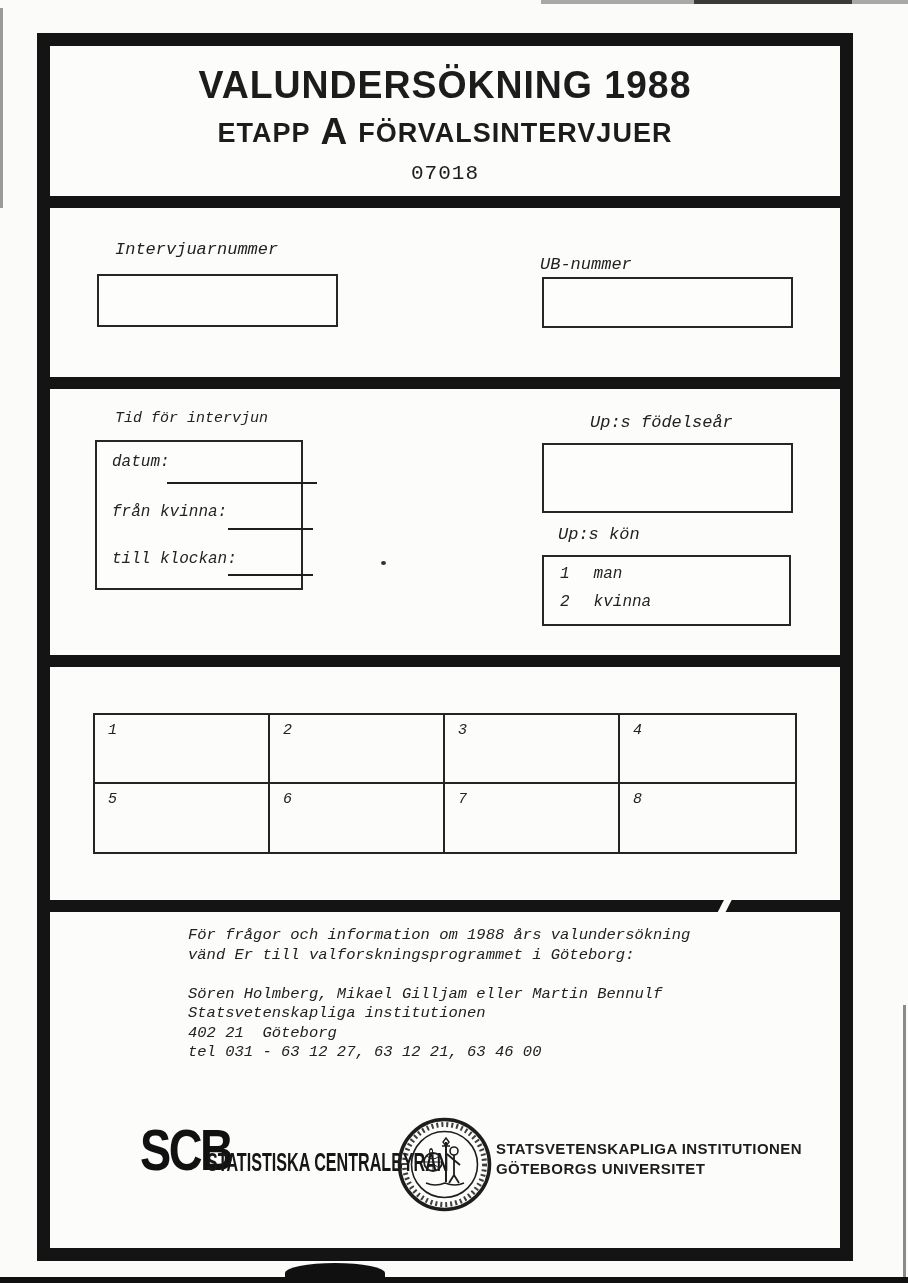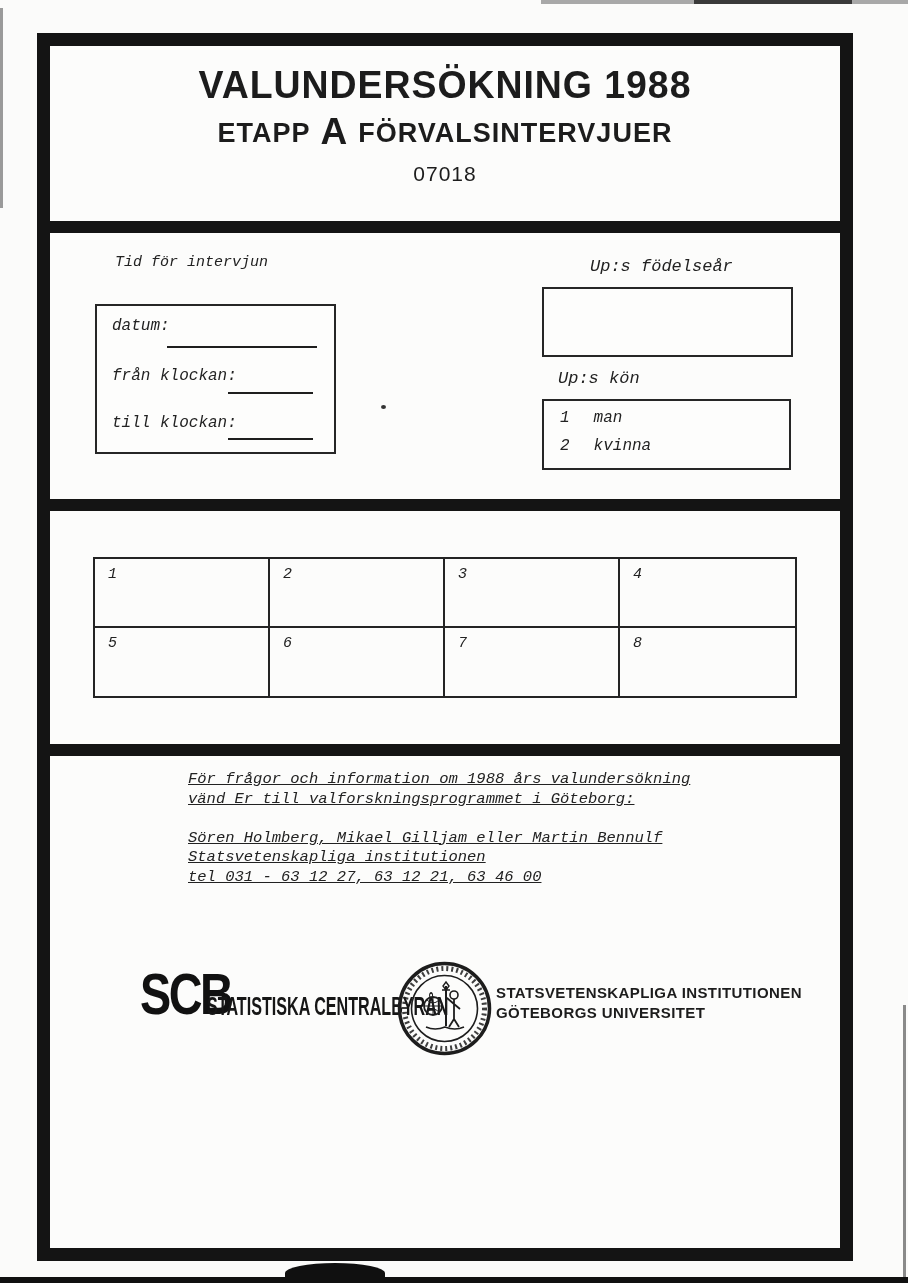--- a/index.html
+++ b/index.html
@@ -14,33 +14,33 @@
   }
   
   .frame {
     position: absolute; left: 37px; top: 33px;
     width: 816px; height: 1228px;
     background: #141414;
     border: 13px solid #141414;
     display: flex; flex-direction: column; gap: 12px;
   }
   .sec { position: relative; background: #fcfcfb; width: 100%; }
-  .sec-title   { height: 175px; text-align: center; padding-top: 17px; }
+  .sec-title   { height: 150px; text-align: center; padding-top: 17px; }
   .sec-numbers { height: 169px; }
   .sec-time    { height: 266px; }
   .sec-notes   { height: 233px; }
   .sec-footer  { flex: 1; }
 
   
   .main-title { font-size: 39px; font-weight: 800; letter-spacing: 1px; line-height: 44px;
                 transform: scaleX(0.96); }
   .sub-title  { margin-top: 4px; font-size: 27px; font-weight: 800; letter-spacing: 1px; }
   .sub-title .stage { font-size: 37px; vertical-align: -2px; padding: 0 10px; }
   .form-code  { margin-top: 9px; font-size: 21px; font-weight: 400;
-                font-family: Liberation Sans, sans-serif; letter-spacing: 1px; }
+                font-family: Liberation Mono, monospace; letter-spacing: 1px; }
 
   
   .tw { font-family: "Liberation Mono", monospace; font-style: italic; color: #222; }
 
   .abs { position: absolute; }
   .wbox { position: absolute; border: 2px solid #262626; background: #fdfdfc; }
   .uline { position: absolute; border-top: 2px solid #1e1e1e; height: 0; }
 
   
   .notes-table {
@@ -48,21 +48,21 @@
     border: 2px solid #242424;
     display: grid; grid-template-columns: repeat(4, 1fr); grid-template-rows: 1fr 1fr;
   }
   .notes-cell { border-right: 2px solid #242424; border-bottom: 2px solid #242424;
                 padding: 7px 0 0 13px; font-size: 15px; }
   .notes-cell:nth-child(4n) { border-right: none; }
   .notes-cell:nth-child(n+5) { border-bottom: none; }
 
   
   .contact { position: absolute; left: 138px; top: 14px; font-size: 15.5px; }
-  .contact-line { min-height: 19.5px; line-height: 19.5px; white-space: pre; text-decoration: underline; }
+  .contact-line { min-height: 19.5px; line-height: 19.5px; white-space: pre; }
 
   .scb-wordmark { position: absolute; left: 90px; top: 206px; font-size: 57px; font-weight: 800;
                   letter-spacing: -3px; transform: scaleX(0.82); transform-origin: left center;
                   line-height: 64px; color:#111; }
   .scb-name { position: absolute; left: 157px; top: 235px; font-size: 26px; font-weight: 700;
               letter-spacing: 0px; transform: scaleX(0.62); transform-origin: left top;
               white-space: nowrap; color:#161616; }
   .seal { position: absolute; left: 346px; top: 204px; }
   .univ { position: absolute; left: 446px; top: 227px; font-size: 15px; font-weight: 700;
           letter-spacing: 0.4px; line-height: 20px; white-space: nowrap; }
@@ -82,28 +82,34 @@
   <div class="frame">
 
     <div class="sec sec-title">
       <div class="main-title">VALUNDERSÖKNING 1988</div>
       <div class="sub-title">
         <span>ETAPP</span><span class="stage">A</span><span>FÖRVALSINTERVJUER</span>
       </div>
       <div class="form-code">07018</div>
     </div>
 
+    <div class="sec sec-numbers">
+      <div class="tw abs" style="left:65px; top:32px; font-size:17px;">Intervjuarnummer</div>
+      <div class="wbox" style="left:47px; top:66px; width:241px; height:53px;"></div>
+      <div class="tw abs" style="left:490px; top:47px; font-size:17px;">UB-nummer</div>
+      <div class="wbox" style="left:492px; top:69px; width:251px; height:51px;"></div>
+    </div>
 
     <div class="sec sec-time">
       <div class="tw abs" style="left:65px; top:21px; font-size:15px;">Tid för intervjun</div>
 
-      <div class="wbox" style="left:45px; top:51px; width:241px; height:150px;margin-top:20px;">
+      <div class="wbox" style="left:45px; top:51px; width:208px; height:150px;">
         <div class="tw abs" style="left:15px; top:11px; font-size:16px;">datum:</div>
         <div class="uline" style="left:70px; top:40px; width:150px;"></div>
-        <div class="tw abs" style="left:15px; top:61px; font-size:16px;">från klockan:</div>
+        <div class="tw abs" style="left:15px; top:61px; font-size:16px;">från kvinna:</div>
         <div class="uline" style="left:131px; top:86px; width:85px;"></div>
         <div class="tw abs" style="left:15px; top:108px; font-size:16px;">till klockan:</div>
         <div class="uline" style="left:131px; top:132px; width:85px;"></div>
       </div>
 
       <div class="abs" style="left:331px; top:172px; width:5px; height:4px; background:#333; border-radius:50%;"></div>
 
       <div class="tw abs" style="left:508px; top:24px; font-size:17px;margin-left:32px;">Up:s födelseår</div>
       <div class="wbox" style="left:492px; top:54px; width:251px; height:70px;"></div>
 
@@ -133,20 +139,21 @@
       </div>
     </div>
 
     <div class="sec sec-footer">
       <div class="contact tw">
         <div class="contact-line">För frågor och information om 1988 års valundersökning</div>
         <div class="contact-line">vänd Er till valforskningsprogrammet i Göteborg:</div>
         <div class="contact-line"></div>
         <div class="contact-line">Sören Holmberg, Mikael Gilljam eller Martin Bennulf</div>
         <div class="contact-line">Statsvetenskapliga institutionen</div>
+        <div class="contact-line">402 21  Göteborg</div>
         <div class="contact-line">tel 031 - 63 12 27, 63 12 21, 63 46 00</div>
       </div>
 
       <div class="scb-wordmark">SCB</div>
       <div class="scb-name">STATISTISKA CENTRALBYRÅN</div>
 
       <div class="seal">
         <svg width="97" height="97" viewBox="0 0 97 97">
           <circle cx="48.5" cy="48.5" r="45" fill="none" stroke="#1d1d1d" stroke-width="3.5"></circle>
           <circle cx="48.5" cy="48.5" r="40" fill="none" stroke="#1d1d1d" stroke-width="5" stroke-dasharray="2 3" opacity="0.85"></circle>

